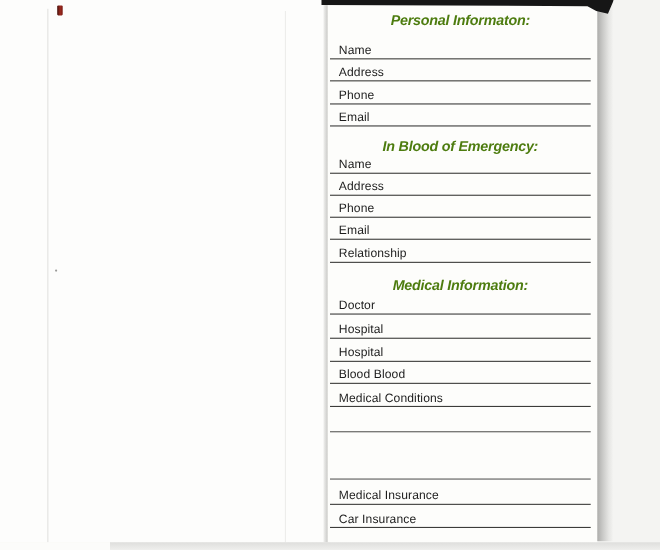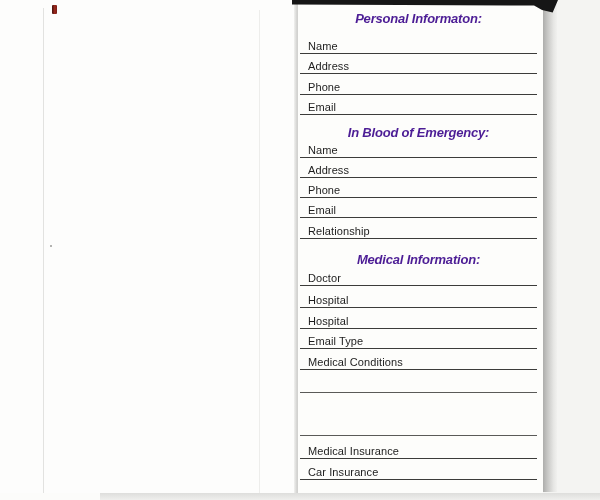--- a/index.html
+++ b/index.html
@@ -57,21 +57,21 @@
   }
   .speck{
     position:absolute;left:50px;top:245px;width:2px;height:2px;background:#9a9a98;border-radius:50%;
   }
 
   
   .sec-heading{
     position:absolute;left:300px;width:237px;
     text-align:center;
     font-weight:bold;font-style:italic;
-    font-size:13px;color:#4c1d95;
+    font-size:13px;color:#4d7c0f;
     letter-spacing:-0.2px;
   }
   .row{
     position:absolute;left:300px;width:237px;height:17px;
     border-bottom:1.4px solid #3c3c3a;
   }
   .row.light{border-bottom-color:#5a5a58;}
   .flabel{
     position:absolute;left:8px;bottom:1px;
     font-size:11px;color:#1d1d1d;letter-spacing:0.1px;
@@ -131,21 +131,21 @@
   <div class="row" style="top:290px">
       <span class="flabel">Hospital</span>
     </div>
   <div class="row" style="top:268px">
       <span class="flabel">Doctor</span>
     </div>
   <div class="row" style="top:311px">
       <span class="flabel">Hospital</span>
     </div>
   <div class="row" style="top:331px">
-      <span class="flabel">Email Type</span>
+      <span class="flabel">Blood Blood</span>
     </div>
   <div class="row" style="top:352px">
       <span class="flabel">Medical Conditions</span>
     </div>
   <div class="row light" style="top:375px">
       <span class="flabel"></span>
     </div>
   <div class="row light" style="top:418px">
       <span class="flabel"></span>
     </div>

